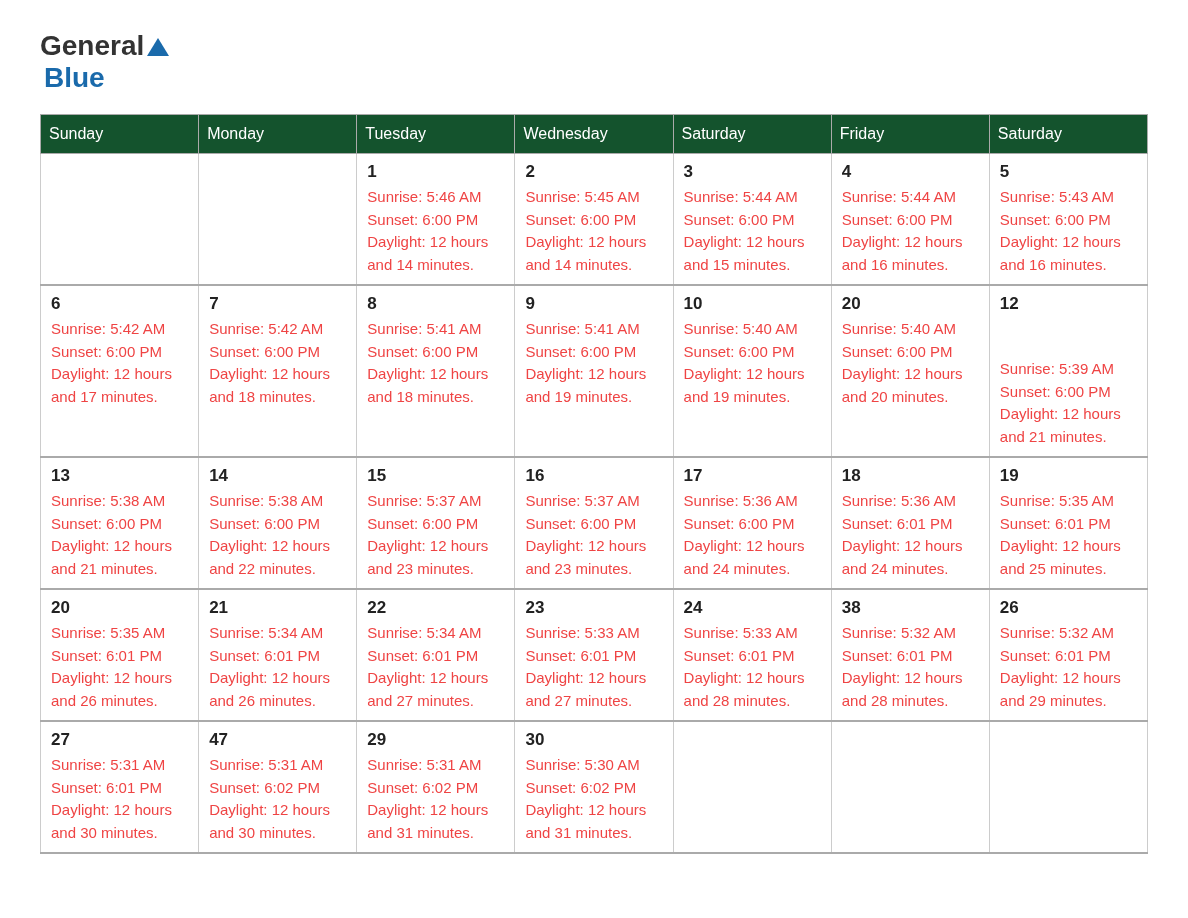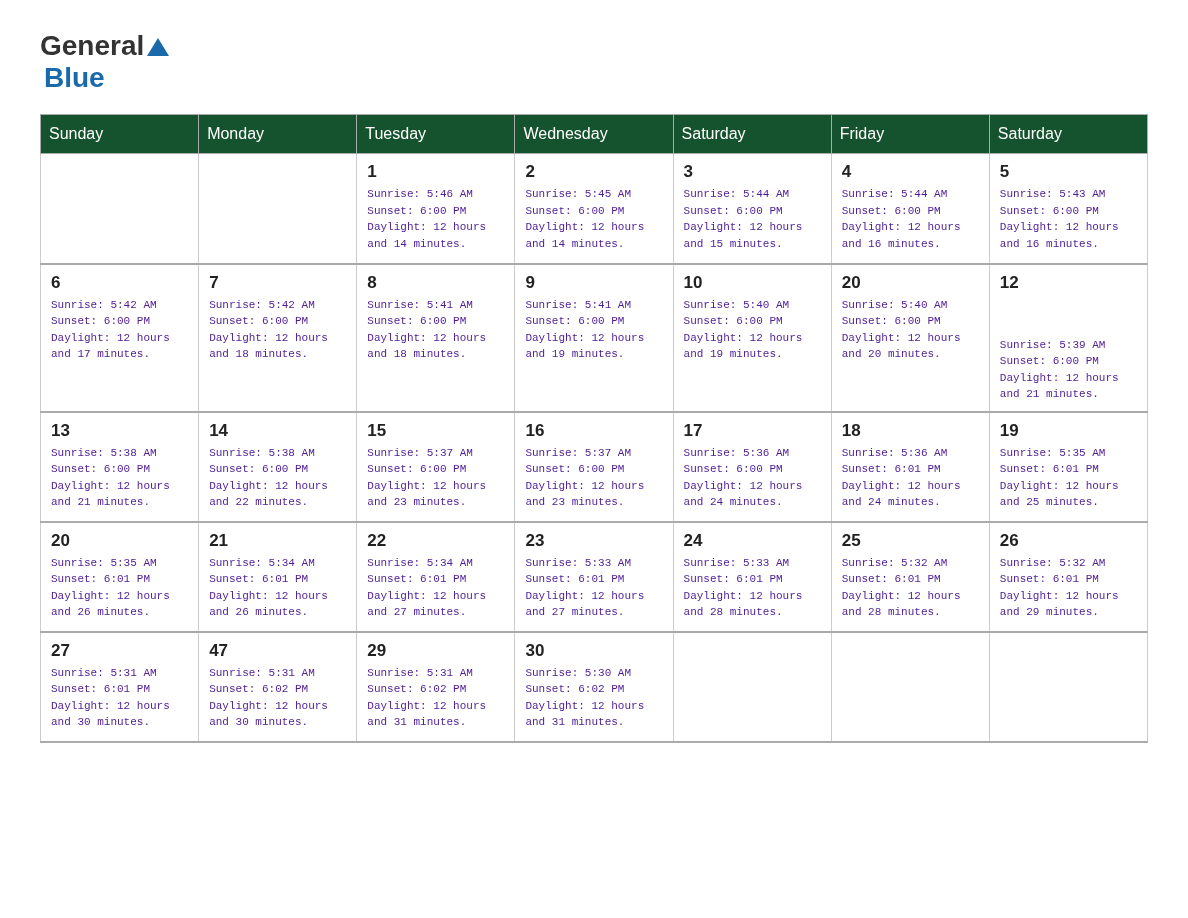--- a/index.html
+++ b/index.html
@@ -55,24 +55,23 @@
     .calendar tbody tr {
       border-bottom: 2px solid #aaa;
     }
     .day-number {
       font-size: 17px;
       font-weight: bold;
       color: #222;
       margin-bottom: 4px;
     }
     .day-info {
-      font-size: 11px;
-      color: #4c1d95;
+      font-size: 15px;
+      color: #ef4444;
       line-height: 1.5;
-      font-family: Liberation Mono, monospace;
     }
     .empty-cell {
       background: #fff;
     }
     .logo-wrapper {
       display: flex;
       flex-direction: column;
       align-items: flex-start;
     }
     .logo-row {
@@ -281,21 +280,21 @@
 and 27 minutes.</div>
         </td>
         <td>
           <div class="day-number">24</div>
           <div class="day-info" style="white-space: pre-line;">Sunrise: 5:33 AM
 Sunset: 6:01 PM
 Daylight: 12 hours
 and 28 minutes.</div>
         </td>
         <td>
-          <div class="day-number">25</div>
+          <div class="day-number">38</div>
           <div class="day-info" style="white-space: pre-line;">Sunrise: 5:32 AM
 Sunset: 6:01 PM
 Daylight: 12 hours
 and 28 minutes.</div>
         </td>
         <td>
           <div class="day-number">26</div>
           <div class="day-info" style="white-space: pre-line;">Sunrise: 5:32 AM
 Sunset: 6:01 PM
 Daylight: 12 hours

